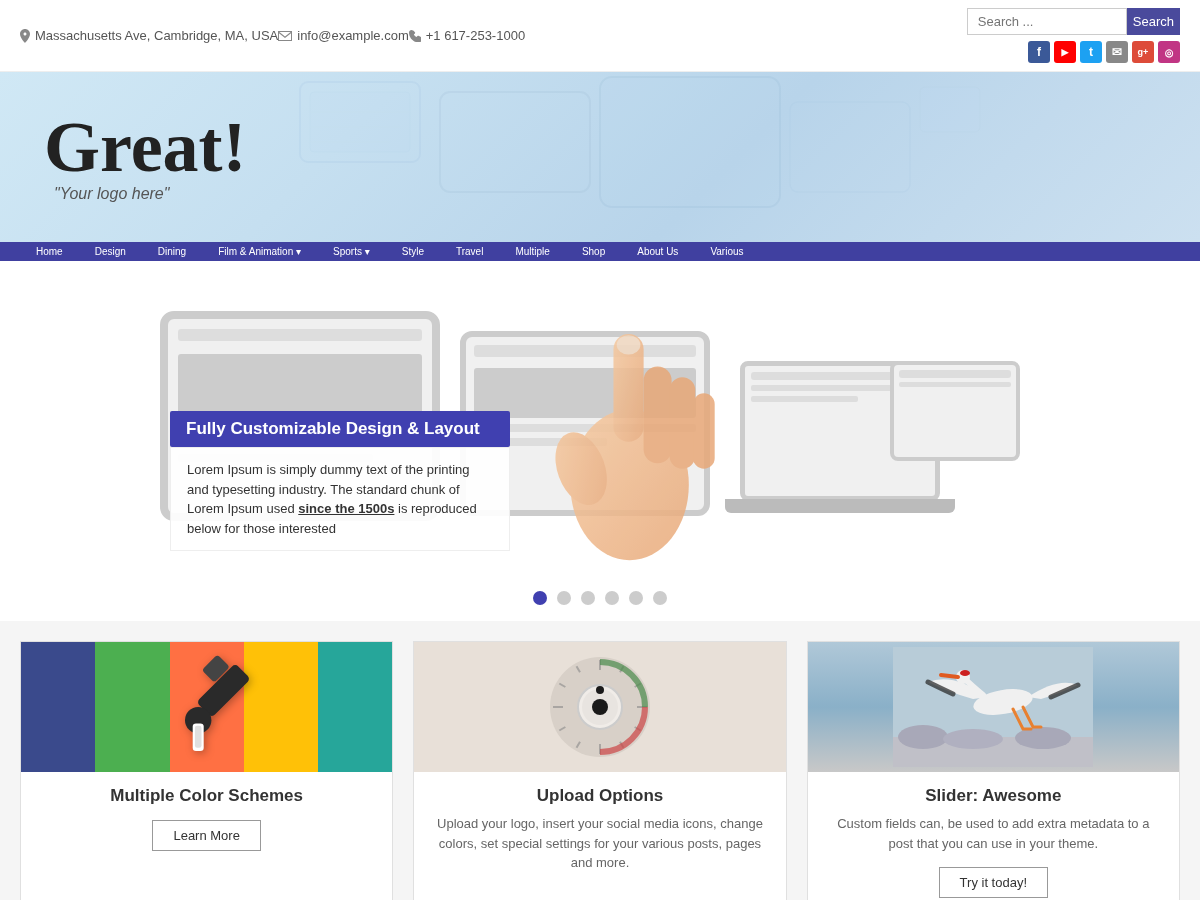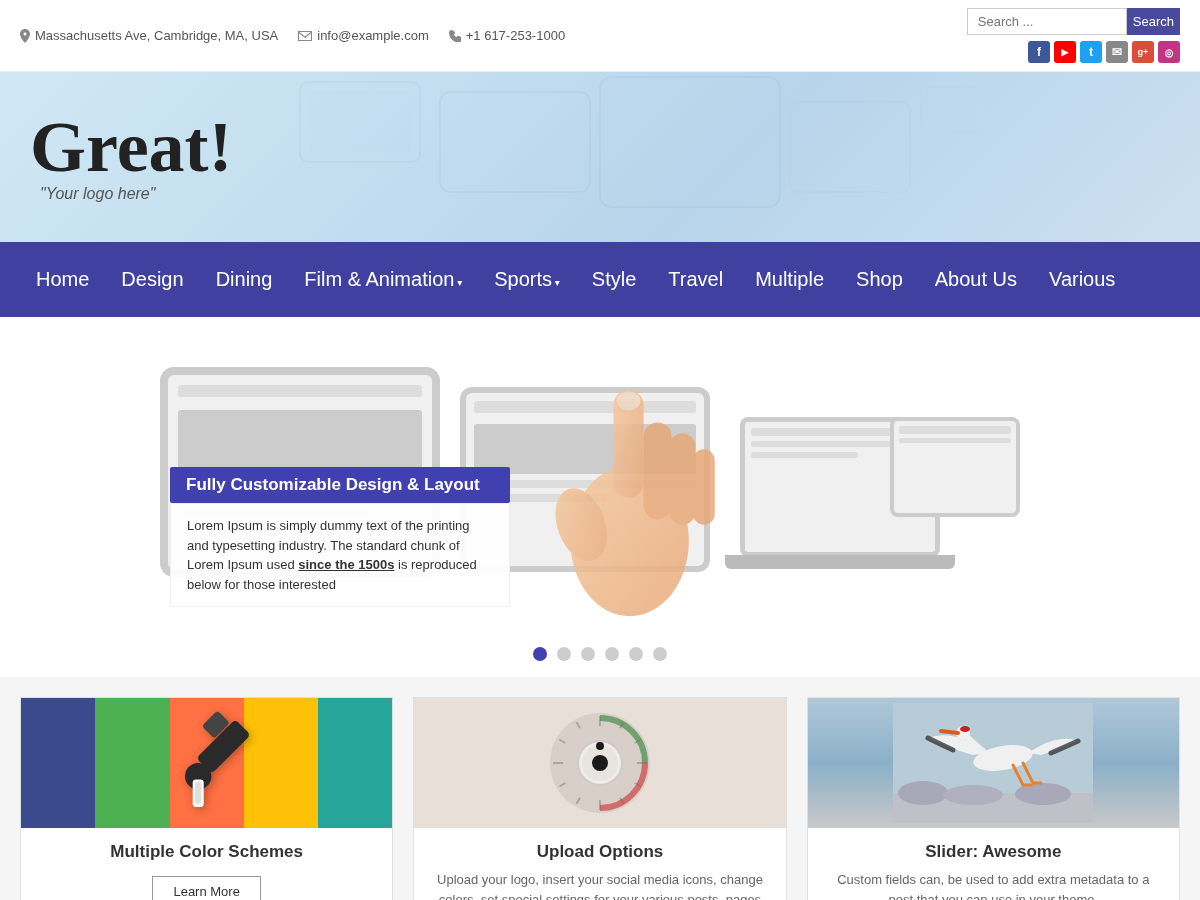--- a/index.html
+++ b/index.html
@@ -10,21 +10,20 @@
       background: #fff;
       padding: 8px 20px;
       display: flex;
       align-items: center;
       justify-content: space-between;
       border-bottom: 1px solid #eee;
     }
     .top-bar-left {
       display: flex;
       align-items: center;
-      gap: 20px;
       font-size: 13px;
       color: #555;
     }
     .top-bar-left span { display: flex; align-items: center; gap: 5px; }
     .search-form {
       display: flex;
       align-items: center;
     }
     .search-input {
       border: 1px solid #ccc;
@@ -82,20 +81,21 @@
     
     .header-shapes {
       position: absolute;
       top: 0; right: 0; bottom: 0; left: 200px;
       z-index: 1;
       opacity: 0.4;
     }
     .logo-area {
       position: relative;
       z-index: 2;
+      margin-left: 14px;
     }
     .logo-title {
       font-size: 72px;
       font-weight: 900;
       color: #222;
       line-height: 1;
       font-family: Georgia, serif;
     }
     .logo-sub {
       font-size: 16px;
@@ -110,24 +110,24 @@
       background: #4040a0;
       padding: 0 20px;
     }
     .nav ul {
       list-style: none;
       display: flex;
       align-items: center;
     }
     .nav ul li a {
       display: block;
-      padding: 26px 16px;
+      padding: 4px 16px;
       color: #fff;
       text-decoration: none;
-      font-size: 20px;
+      font-size: 10px;
       white-space: nowrap;
       text-align: center;
     }
     .nav ul li.has-dropdown a::after {
       content: ' ▾';
       font-size: 10px;
     }
 
     
     .hero-slider {

